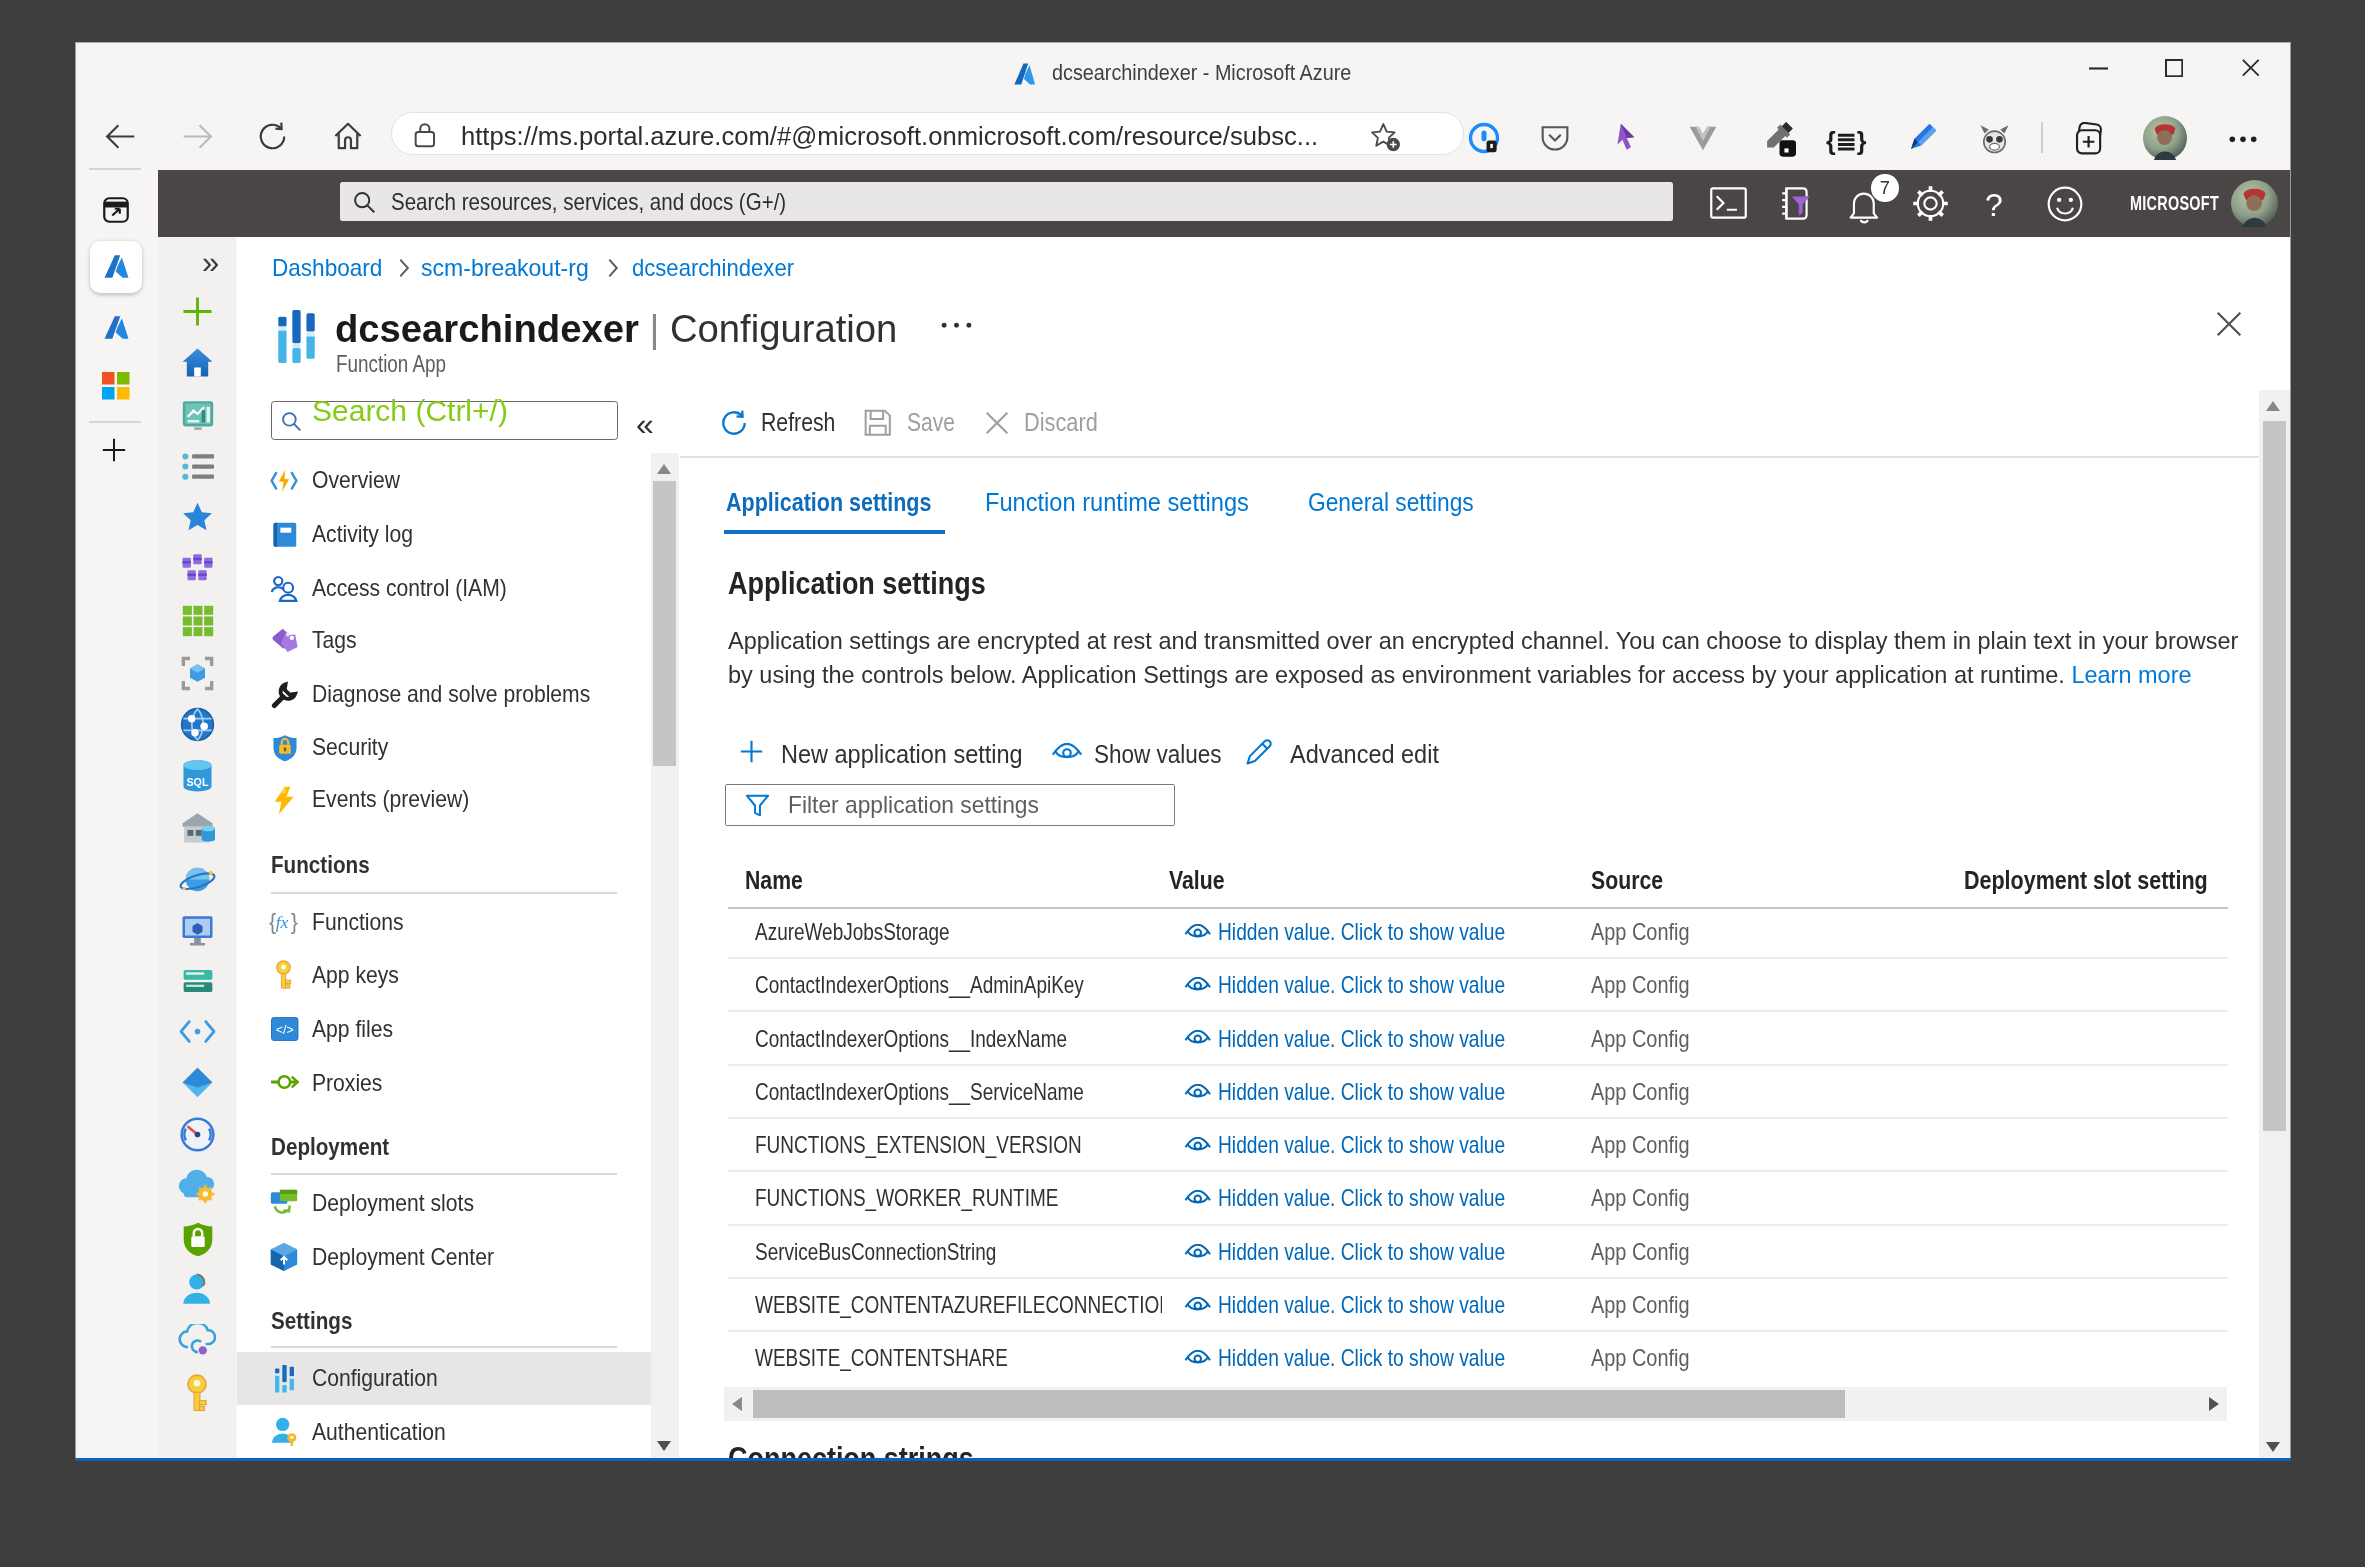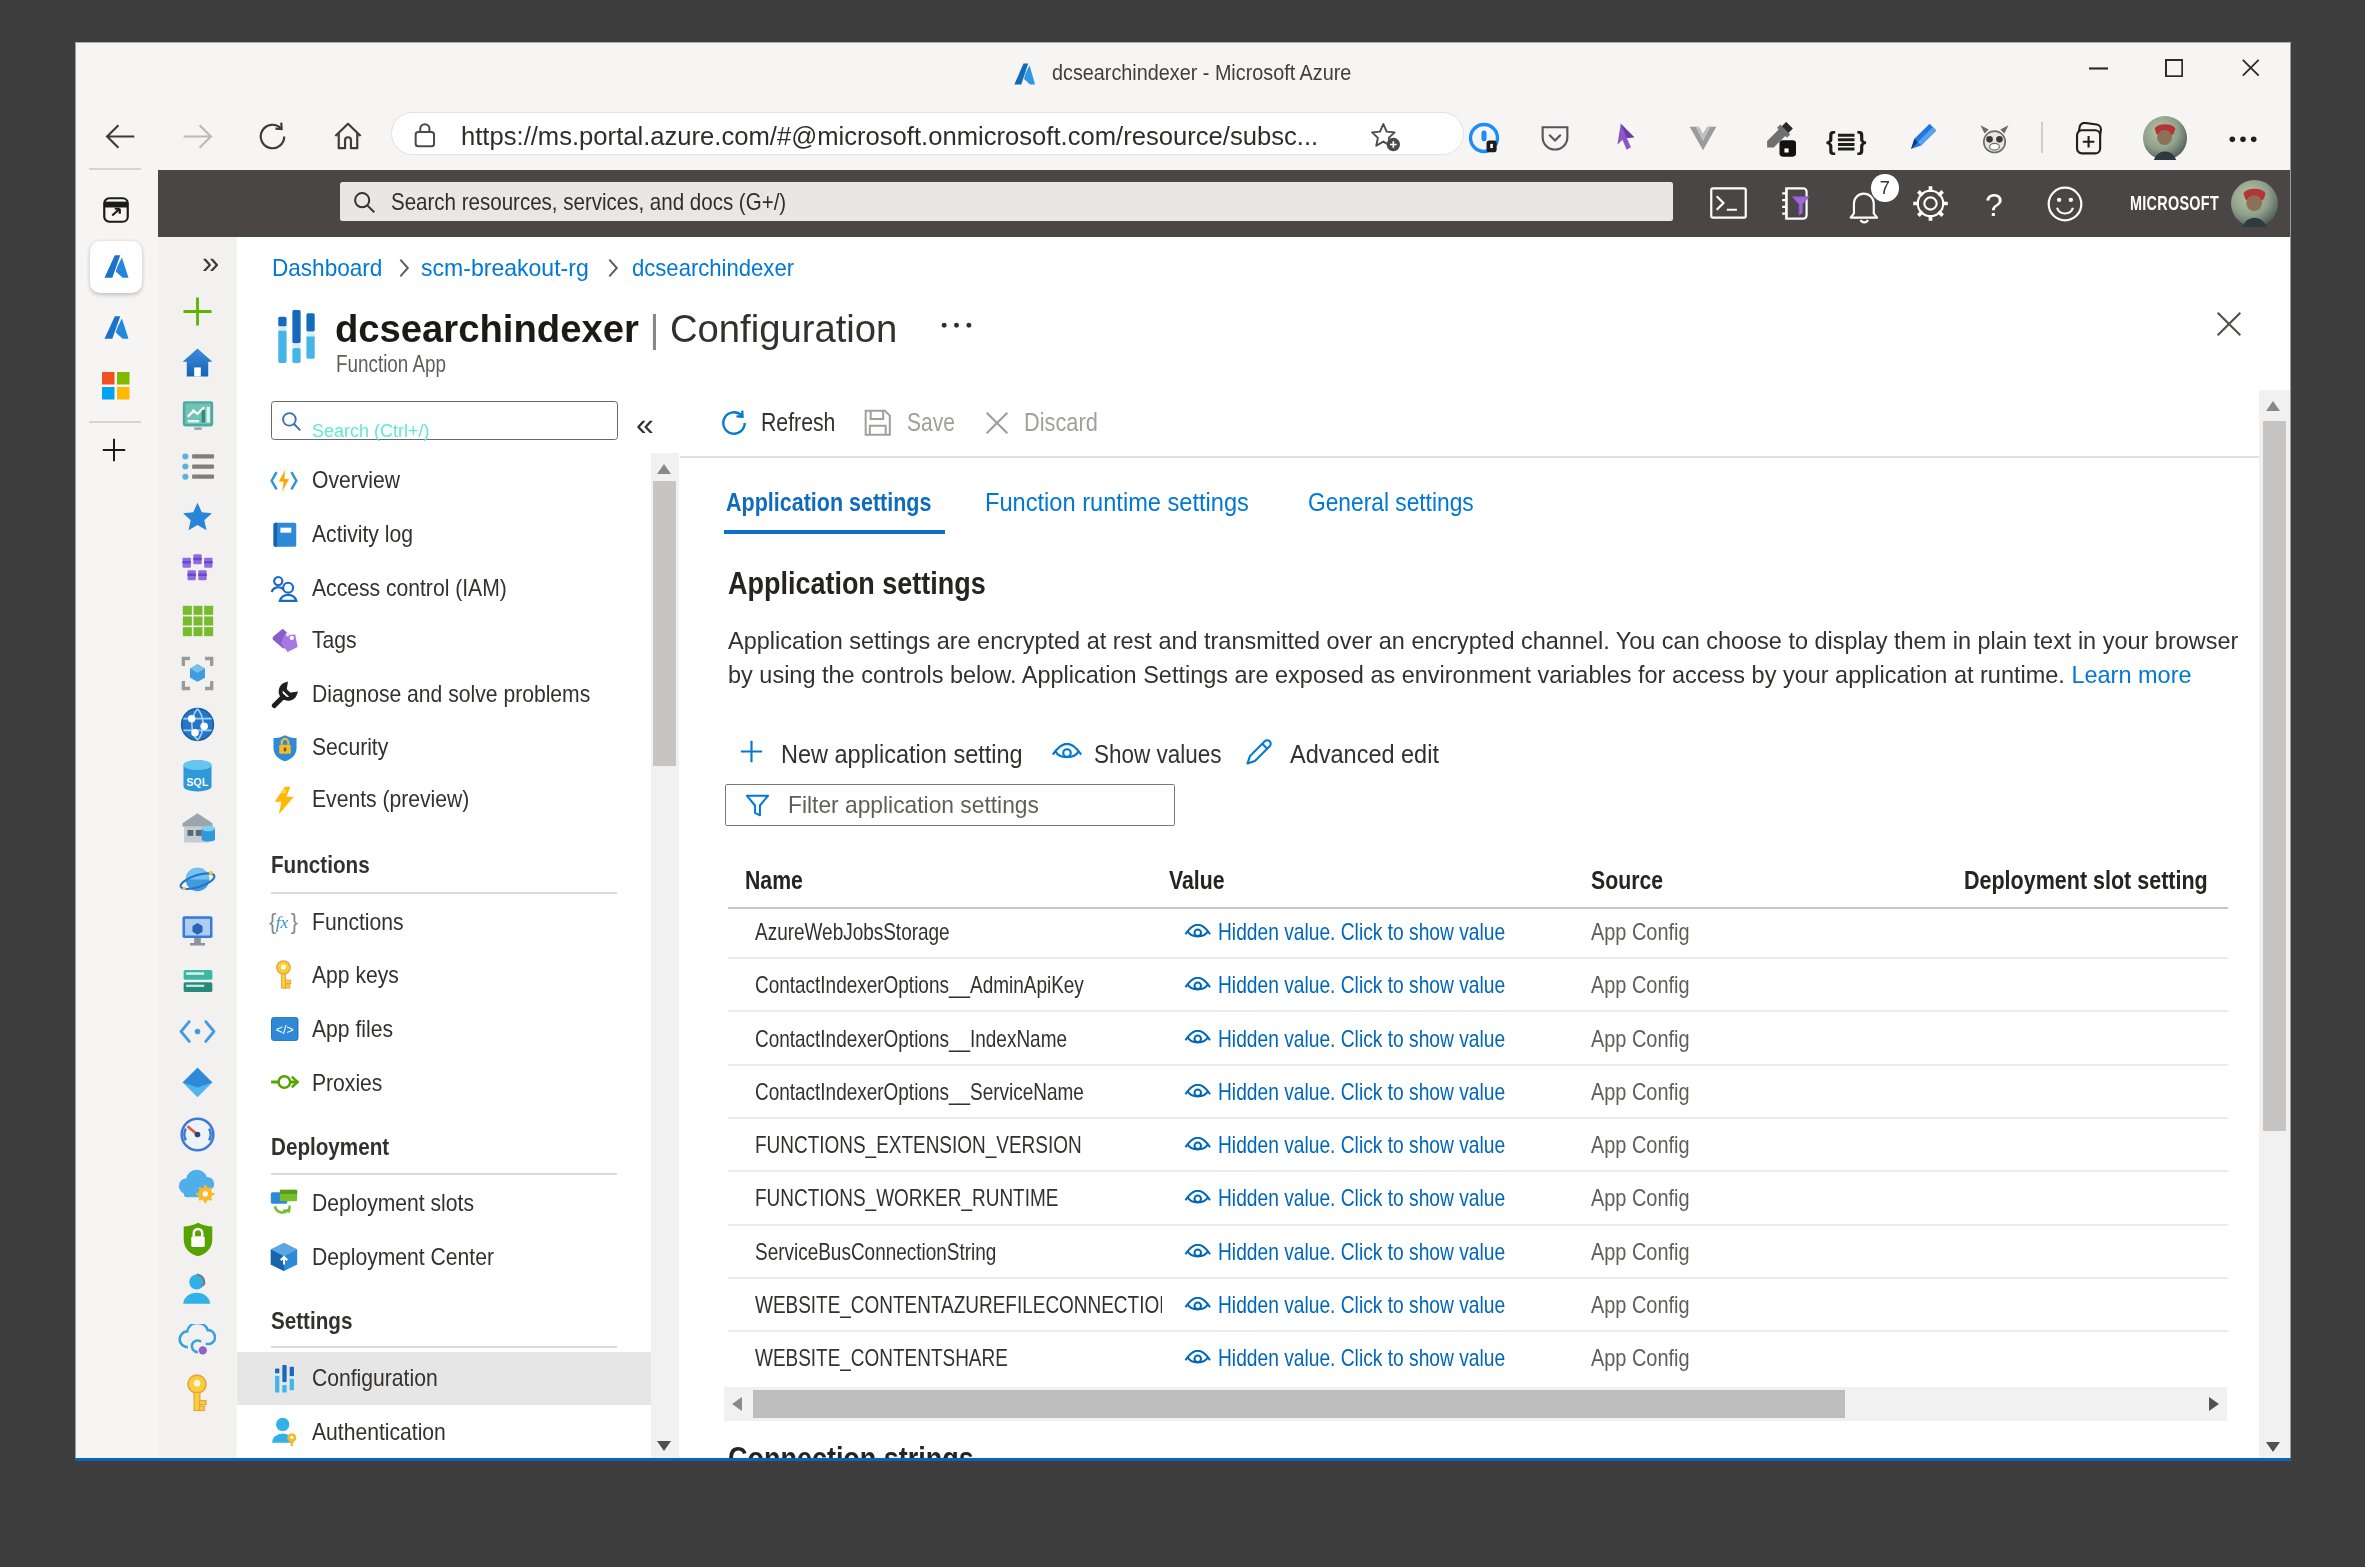--- a/index.html
+++ b/index.html
@@ -395,21 +395,21 @@
 <div class="a nw" style="left:336px; top:351px; font-size:23px; color:#605e5c; transform:scaleX(0.82); transform-origin:0 0;">Function App</div>
 <svg style="left:2216px; top:311px;" width="26" height="26" viewBox="0 0 31 31">
     <path d="M2 2 L29 29 M29 2 L2 29" stroke="#53504e" stroke-width="2.6" fill="none"></path>
   </svg>
 
 <div class="a" style="left:271px; top:401px; width:347px; height:39px; border:1.7px solid #6b6966; border-radius:3.3px;"></div>
 <svg style="left:281px; top:411px;" width="21" height="21" viewBox="0 0 25 25">
     <circle cx="10" cy="10" r="7.5" fill="none" stroke="#3a6fb0" stroke-width="2.2"></circle>
     <path d="M15.5 15.5 L23 23" stroke="#3a6fb0" stroke-width="2.2"></path>
   </svg>
-<div class="a nw" style="left:312px; top:421px; font-size:18px; color:#5eead4;">Search (Ctrl+/)</div>
+<div class="a nw" style="left:312px; top:394px; font-size:30px; color:#84cc16;">Search (Ctrl+/)</div>
 <div class="a" style="left:636px; top:406px; font-size:32px; color:#323130;">«</div>
 
 <div class="a" style="left:651px; top:453px; width:27.5px; height:1005px; background:#f1f1f1;"></div>
 <svg style="left:657px; top:464px;" width="14" height="10" viewBox="0 0 17 12">
     <polygon points="8.5,0 17,12 0,12" fill="#8a8886"></polygon>
   </svg>
 <div class="a" style="left:653px; top:481px; width:22.5px; height:285px; background:#c6c5c4;"></div>
 <svg style="left:657px; top:1441px;" width="14" height="10" viewBox="0 0 17 12">
     <polygon points="0,0 17,0 8.5,12" fill="#505050"></polygon>
   </svg>

